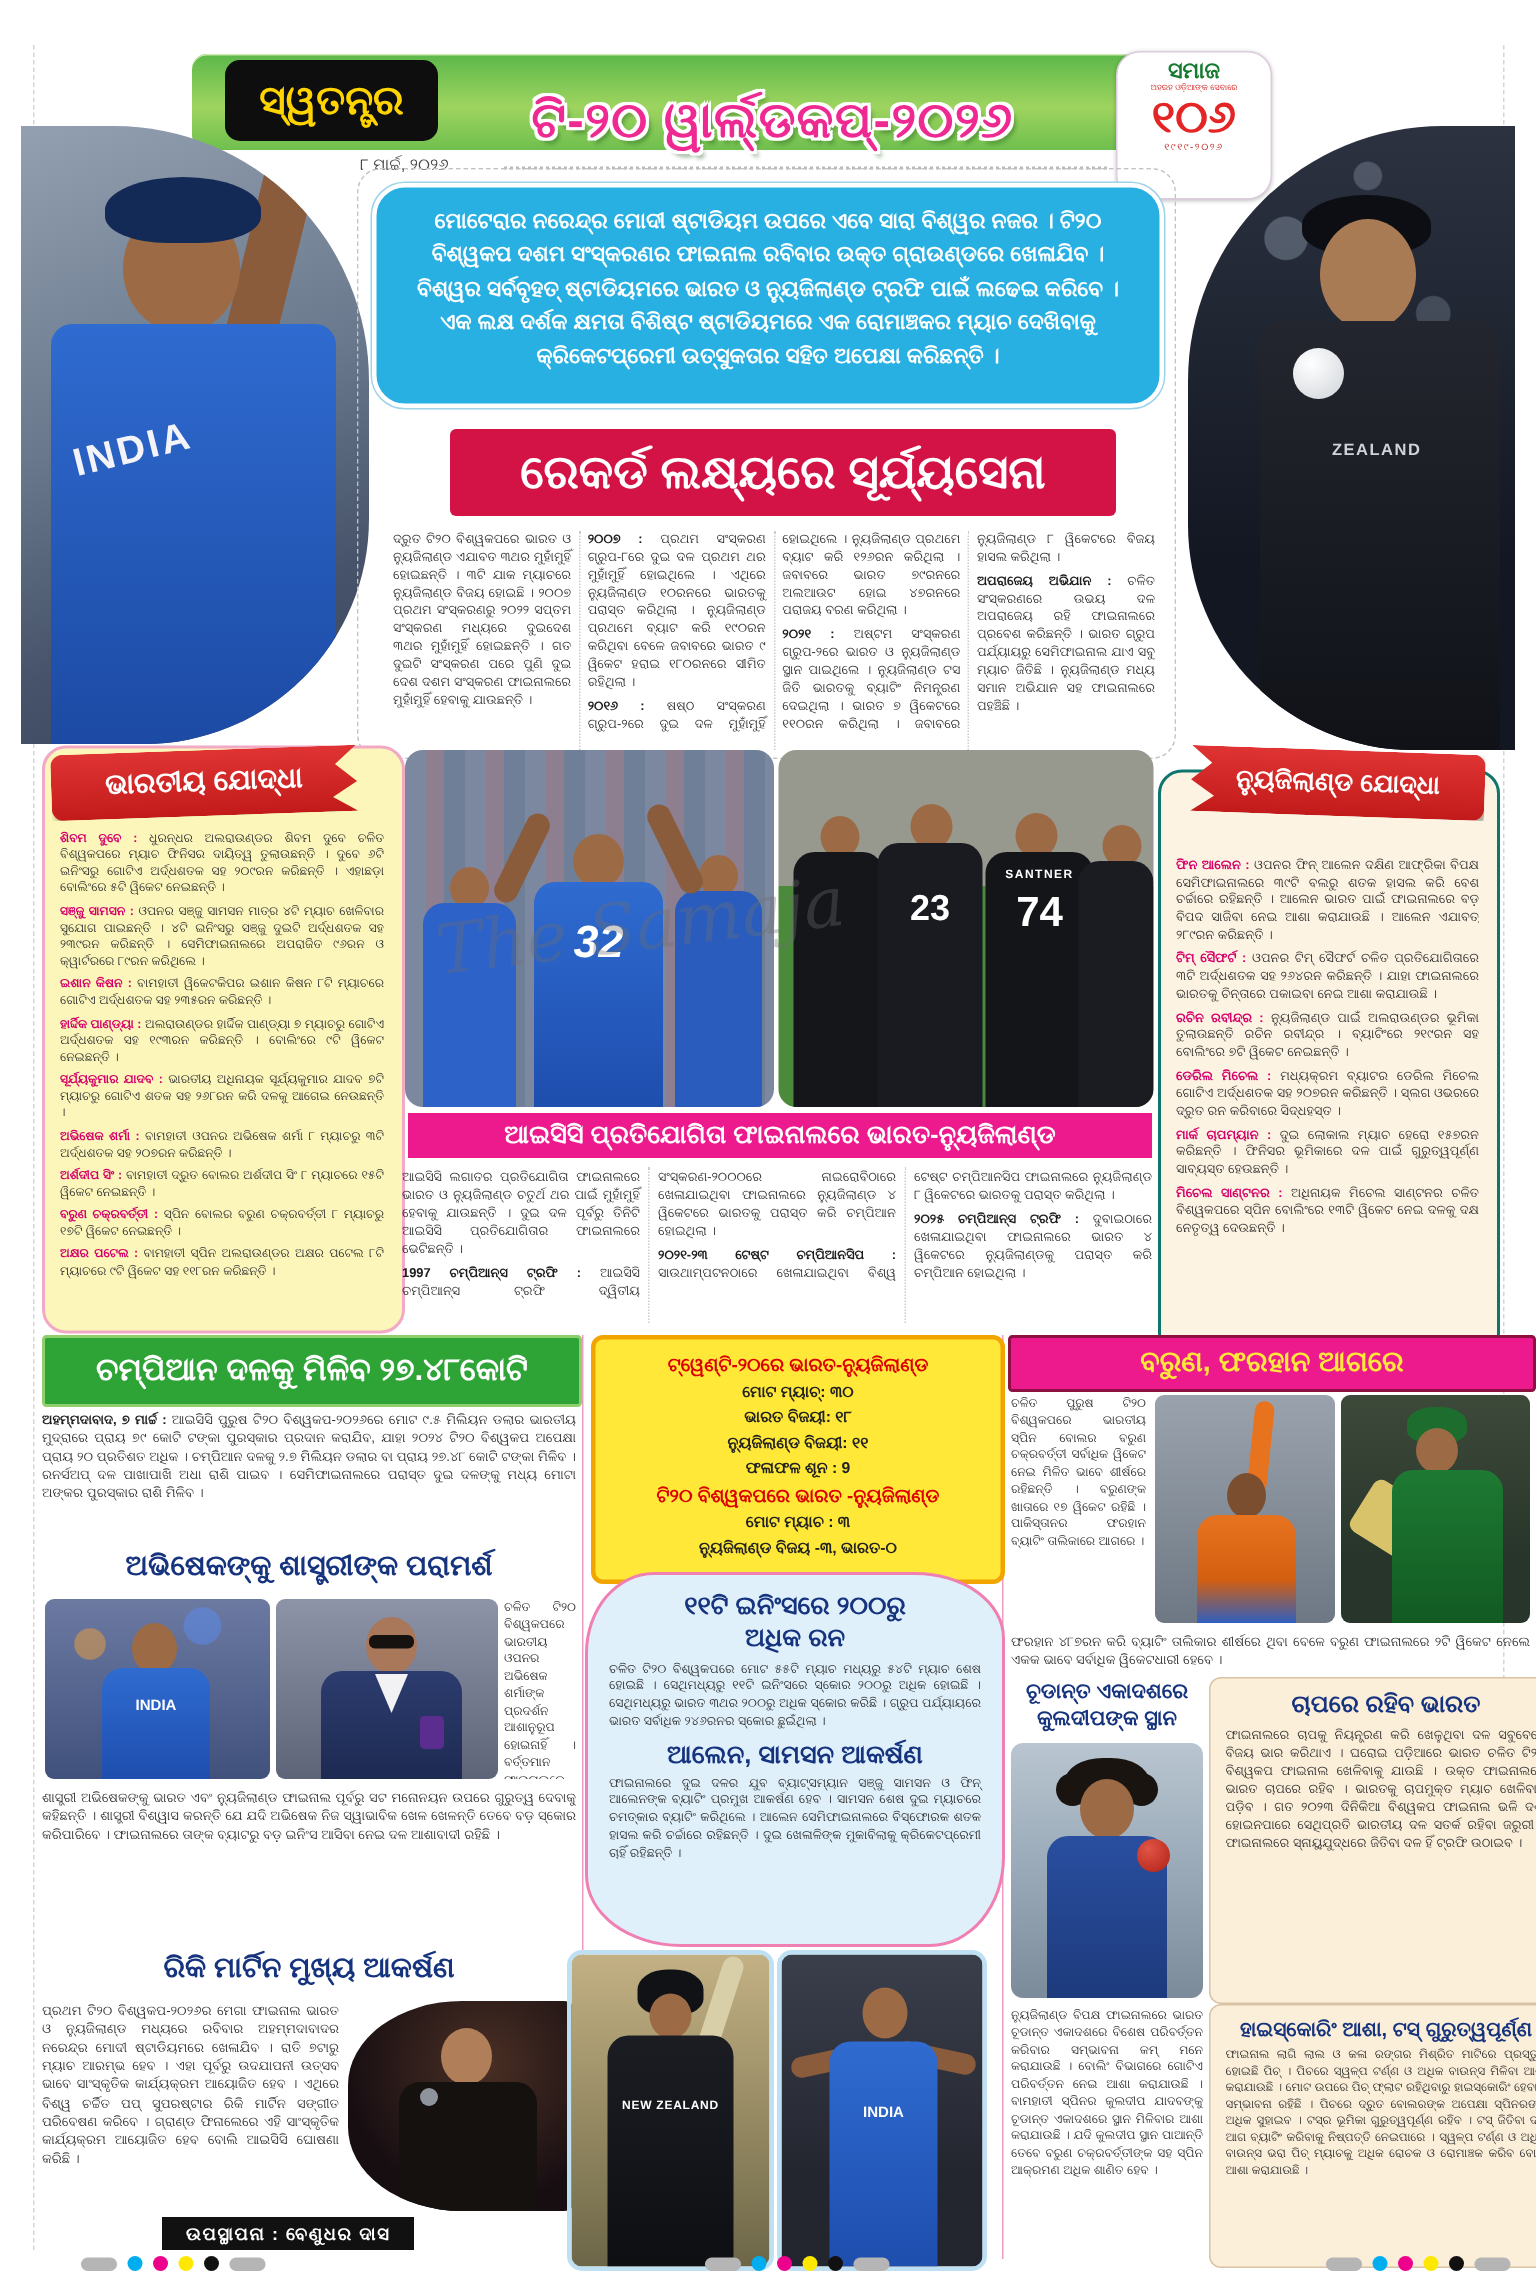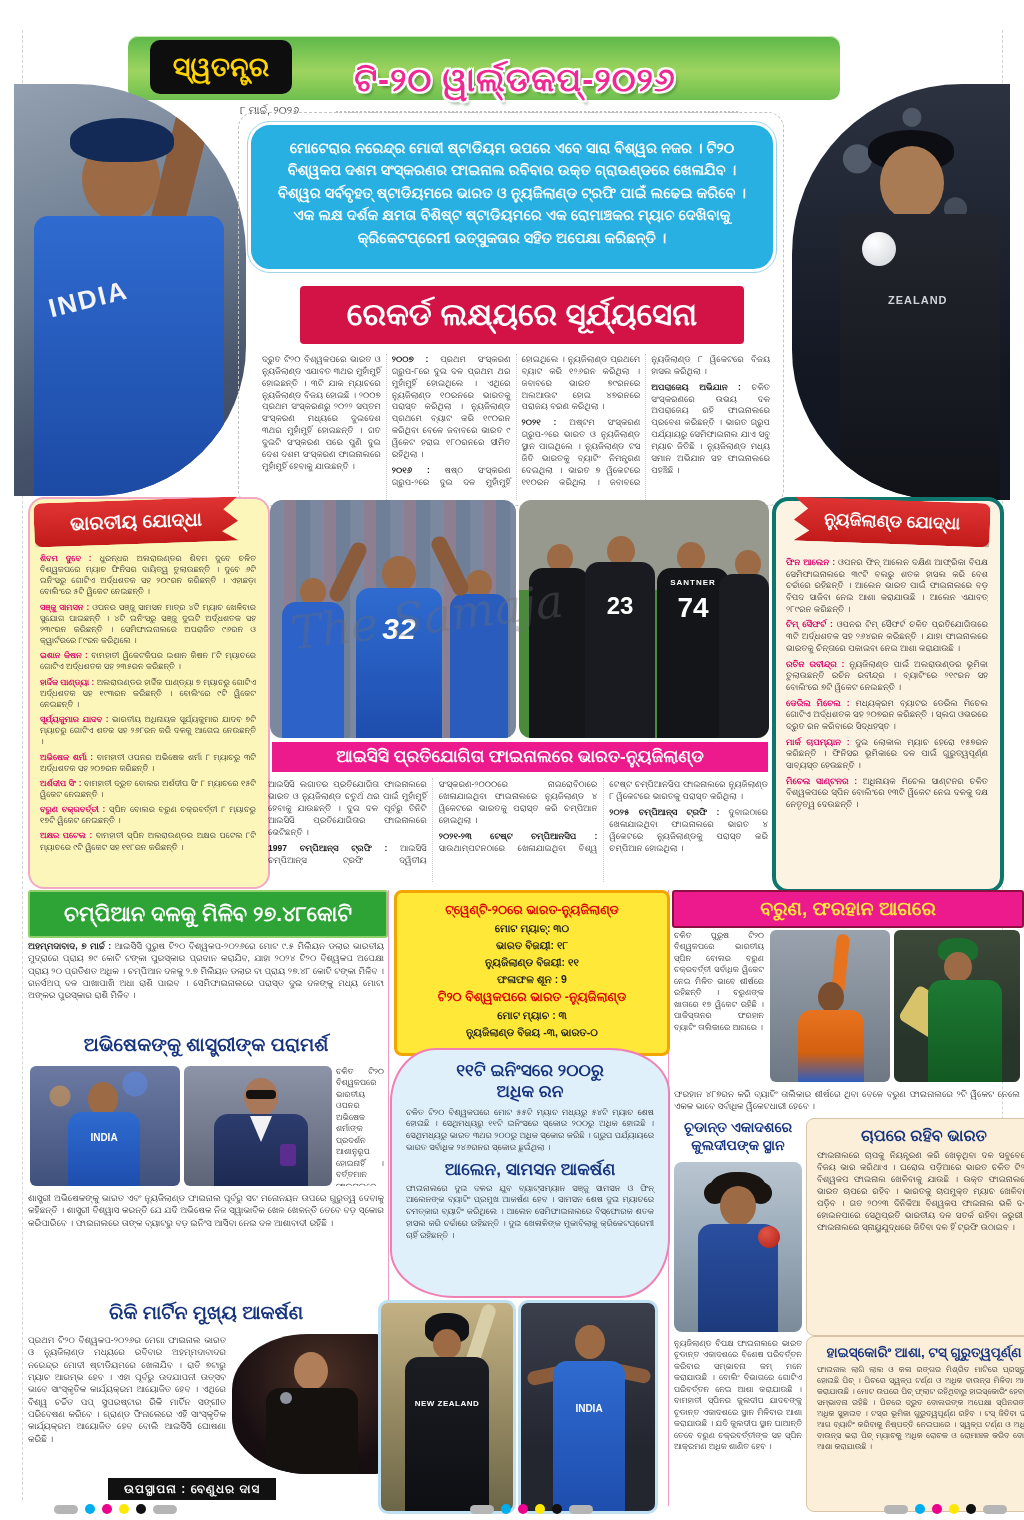--- a/index.html
+++ b/index.html
@@ -30,21 +30,21 @@
   .frame-dash{border:1px dashed #c2c2c2;border-radius:16px;}
   .intro-box{background:#29b0e2;border:3px solid #fff;outline:1px solid #9fd3e8;border-radius:22px;
              color:#fff;font-weight:bold;font-size:14.5px;line-height:1.55;padding:12px 20px;}
   .red-band{background:#d31245;color:#fff;font-weight:bold;font-size:31px;line-height:58px;border-radius:4px;}
   .main-cols{column-count:4;column-gap:11px;column-rule:1px dotted #ccc;font-size:8.6px;line-height:1.38;}
   .main-cols p, .vs-cols p{margin:0 0 4px 0;}
   .lead{font-weight:bold;color:#1c1c1c;}
 
   
   .side-yellow{background:#fcf6ba;border:2px solid #f2a9c6;border-radius:16px;}
-  .side-cream{background:#fdf3e2;border:4px solid #0f766e;border-radius:16px;}
+  .side-cream{background:#fdf3e2;border:2px solid #0f766e;border-radius:16px;margin-top:16px;}
   .ribbon{background:linear-gradient(#e03434,#c21a1a);color:#fff;font-weight:bold;font-size:19px;
           display:flex;align-items:center;justify-content:center;
           box-shadow:2px 3px 4px rgba(0,0,0,.35);}
   .rib-l{transform:rotate(-2deg);clip-path:polygon(0 0,100% 0,93% 28%,100% 55%,92% 78%,100% 100%,0 100%);border-radius:8px 0 0 8px;}
   .rib-r{transform:rotate(2deg);clip-path:polygon(0 0,100% 0,100% 100%,0 100%,8% 76%,0 52%,7% 26%);border-radius:0 8px 8px 0;}
   .side-items{font-size:8.2px;line-height:1.36;}
   .side-items p{margin:0 0 4px 0;}
   .nm{color:#d4006a;font-weight:bold;}
 
   .mag-band{background:#ec1a8d;color:#fff;font-weight:bold;font-size:17px;line-height:30px;}
@@ -84,20 +84,26 @@
 <div class="page">
 
   <div class="edge-dash" style="left:22px;"></div>
   <div class="edge-dash" style="left:1002px;"></div>
 
   <div class="abs band-green" style="left:128px;top:36px;width:712px;height:64px;"></div>
   <div class="abs brand-box" style="left:150px;top:40px;width:142px;height:54px;">
     <span>ସ୍ୱତନ୍ତ୍ର</span>
   </div>
   <div class="abs big-title ctr" style="left:300px;top:52px;width:430px;height:56px;">ଟି-୨୦ ୱାର୍ଲ୍ଡକପ୍-୨୦୨୬</div>
+  <div class="abs logo-badge" style="left:744px;top:34px;width:102px;height:92px;">
+    <div class="logo-paper">ସମାଜ</div>
+    <div class="logo-tag">ଅହରହ ଓଡ଼ିଆଙ୍କ ସେବାରେ</div>
+    <div class="logo-num">୧୦୬</div>
+    <div class="logo-years">୧୯୧୯-୨୦୨୬</div>
+  </div>
   <div class="abs dateline" style="left:240px;top:104px;">୮ ମାର୍ଚ୍ଚ, ୨୦୨୬</div>
   <div class="abs dotrule" style="left:336px;top:111px;width:402px;"></div>
 
   <div class="ph" style="left:14px;top:84px;width:232px;height:412px;border-radius:0 170px 150px 0;
        background:linear-gradient(160deg,#93a0b1,#69788c 45%,#46536a 75%,#39455b);">
     <span class="arm" style="left:150px;top:8px;width:34px;height:150px;background:#8a5c3c;transform:rotate(14deg);"></span>
     <span class="hd" style="left:68px;top:52px;width:78px;height:86px;"></span>
     <span style="position:absolute;left:56px;top:34px;width:104px;height:44px;background:#142a56;border-radius:50% 50% 40% 40%;"></span>
     <span class="bd" style="left:20px;top:132px;width:190px;height:280px;background:linear-gradient(#2f6bd0,#1c4aa4);"></span>
     <span class="jtx" style="left:34px;top:200px;font-size:26px;color:#f4f4f8;transform:rotate(-14deg);letter-spacing:2px;">INDIA</span>

